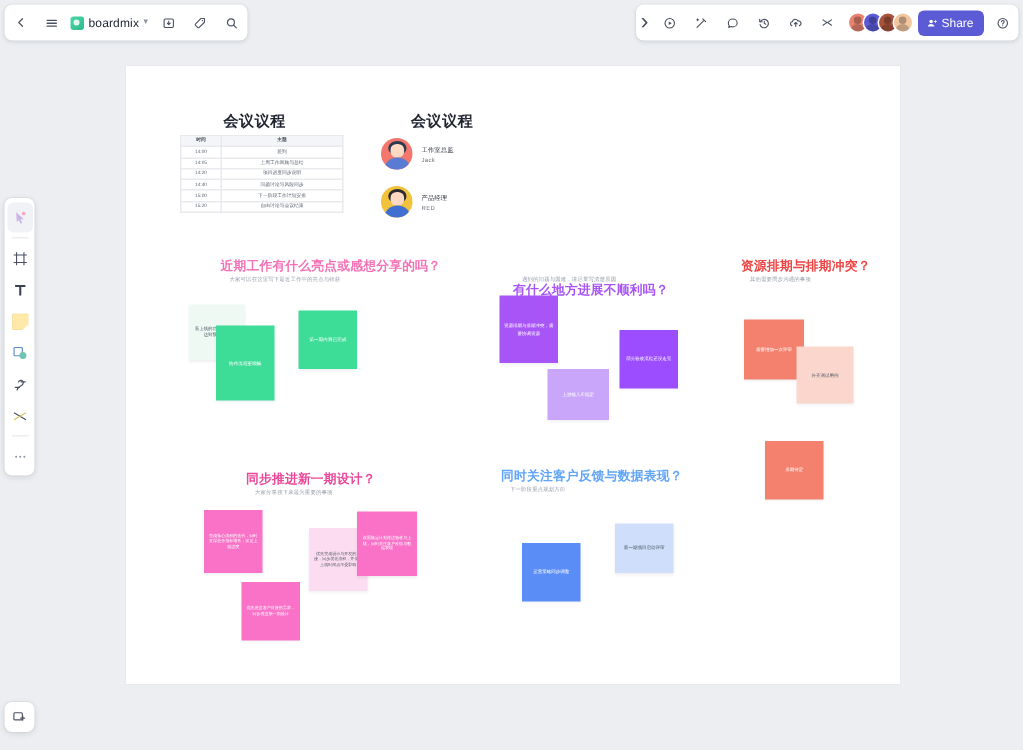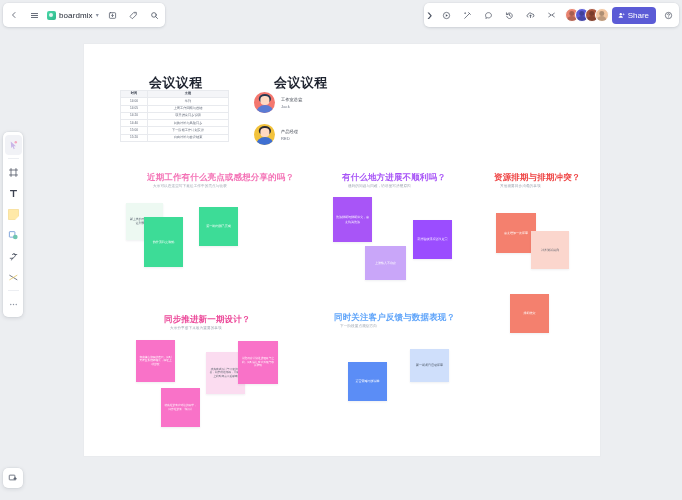--- a/index.html
+++ b/index.html
@@ -117,21 +117,21 @@
     font-size: 8.5px; font-weight: bold; letter-spacing: .15px;
   }
   .h-sub {
     position: absolute; white-space: nowrap;
     font-size: 3.6px; color: #9aa2ae; letter-spacing: .1px;
   }
 
   
   .blk-title {
     position:absolute; white-space:nowrap;
-    font-size: 13px; font-weight: bold; color:#1f2430; letter-spacing:.4px;
+    font-size: 10px; font-weight: bold; color:#1f2430; letter-spacing:.4px;
   }
 
   
   #agenda-table {
     position:absolute; left:36px; top:46px; width:108px;
     border-collapse: collapse; table-layout: fixed;
   }
   #agenda-table th, #agenda-table td {
     border: .5px solid #e8eaee;
     font-size: 3.2px; font-weight: normal; color: #5d6574;
@@ -406,21 +406,21 @@
           <div class="p-meta">
             <span class="p-role">产品经理</span>
             <span class="p-name">RED</span>
           </div>
         </div>
       </div>
 
     <div id="sections-wrap">
         <div class="h-sec" style="left: 63px; top: 128px; color: rgb(244, 114, 182); font-family: Liberation Mono, monospace;">近期工作有什么亮点或感想分享的吗？</div>
         <div class="h-sub" style="left: 69px; top: 140px;">大家可以在这里写下最近工作中的亮点与收获</div>
-        <div class="h-sec" style="left: 258px; top: 128px; color: rgb(168, 85, 247);">有什么地方进展不顺利吗？</div>
+        <div class="h-sec" style="left: 258px; top: 144px; color: rgb(168, 85, 247);">有什么地方进展不顺利吗？</div>
         <div class="h-sub" style="left: 264px; top: 140px;">遇到的问题与因难，请尽量写清楚原因</div>
         <div class="h-sec" style="left: 410px; top: 128px; color: rgb(239, 68, 68);">资源排期与排期冲突？</div>
         <div class="h-sub" style="left: 416px; top: 140px;">其他需要同步沟通的事项</div>
         <div class="h-sec" style="left: 80px; top: 270px; color: rgb(236, 72, 153);">同步推进新一期设计？</div>
         <div class="h-sub" style="left: 86px; top: 282px;">大家分享接下来最为重要的事项</div>
         <div class="h-sec" style="left: 250px; top: 268px; color: rgb(96, 165, 250);">同时关注客户反馈与数据表现？</div>
         <div class="h-sub" style="left: 256px; top: 280px;">下一阶段重点规划方向</div>
       </div>
 
     <div id="notes-wrap">

